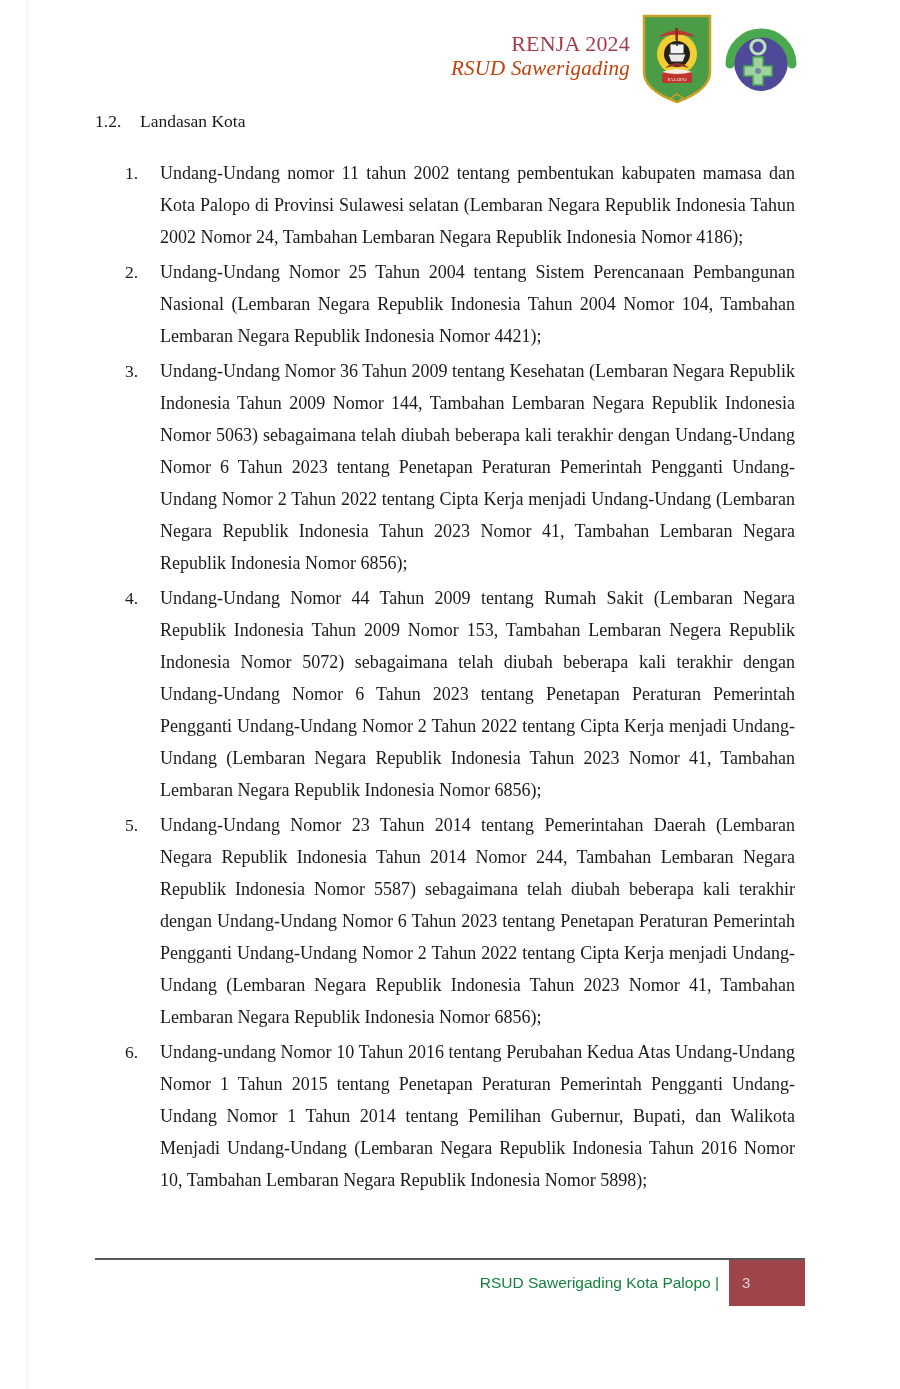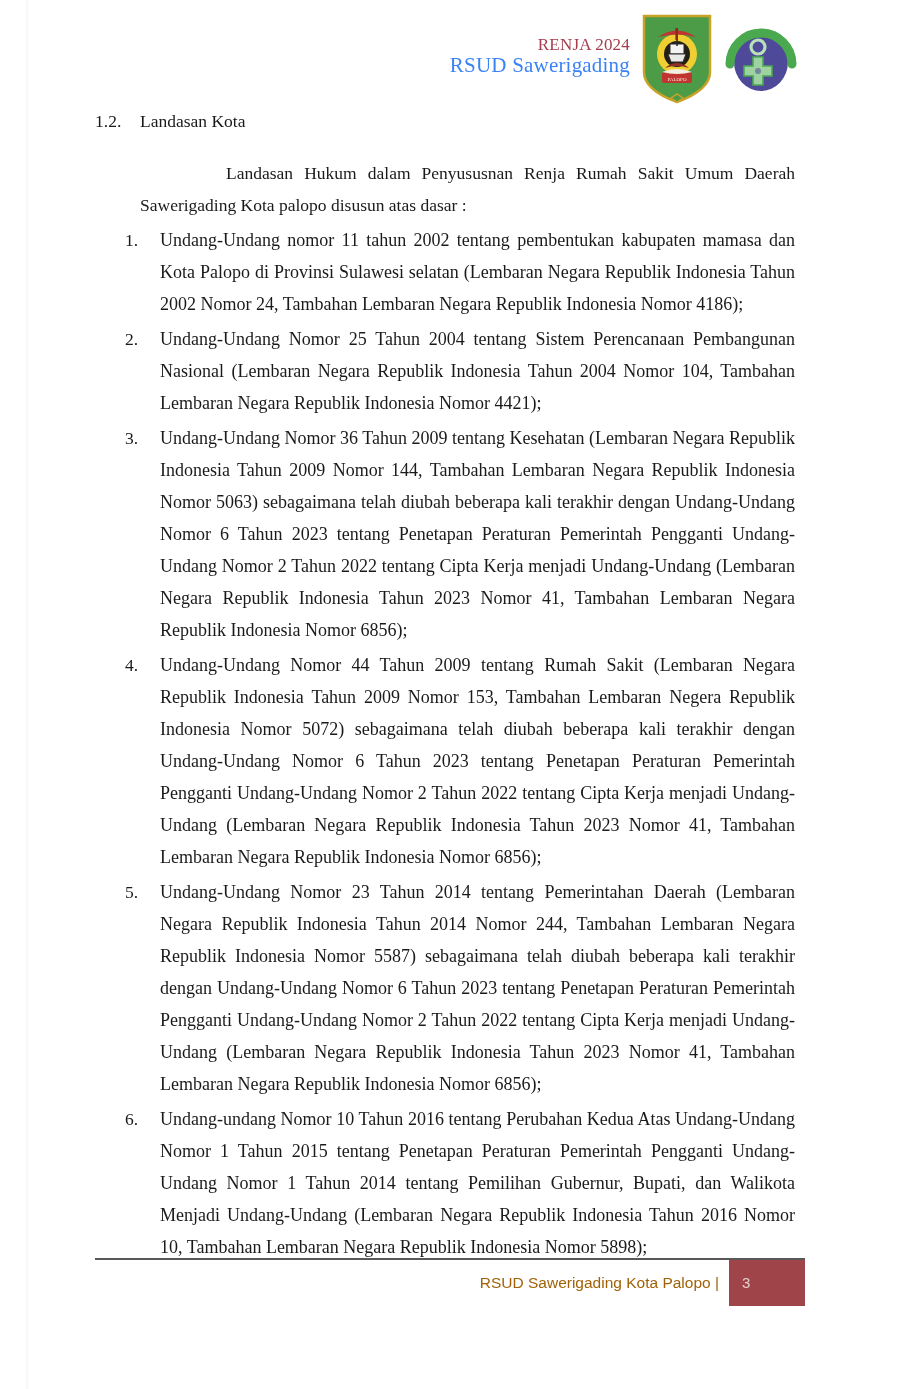--- a/index.html
+++ b/index.html
@@ -43,30 +43,31 @@
     padding-right: 100px;
     box-sizing: border-box;
   }
   .header-text {
     text-align: right;
     line-height: 1.12;
     margin-right: 8px;
     margin-bottom: 4px;
   }
   .header-title-1 {
-    font-size: 17px;
+    font-size: 22px;
     color: #a63d4e;
     letter-spacing: 0.2px;
     white-space: nowrap;
   }
   .header-title-2 {
     font-size: 21px;
-    color: #3b82f6;
+    color: #c2410c;
     letter-spacing: 0.2px;
     white-space: nowrap;
+    font-style: italic;
   }
   .logo {
     display: block;
   }
   .logo-shield { margin-right: 4px; }
 
   
   .content {
     position: absolute;
     left: 95px;
@@ -135,21 +136,21 @@
   }
   .footer-row {
     display: flex;
     align-items: stretch;
     justify-content: flex-end;
     height: 46px;
   }
   .footer-label {
     font-family: "Liberation Sans", "DejaVu Sans", sans-serif;
     font-size: 15.5px;
-    color: #a16207;
+    color: #15803d;
     display: flex;
     align-items: center;
     padding-right: 10px;
     white-space: nowrap;
   }
   .page-badge {
     width: 76px;
     background: #9f4549;
     display: flex;
     align-items: center;
@@ -200,21 +201,20 @@
     </svg>
   </div>
 
   <div class="content">
 
     <div class="section-head">
       <span class="section-num">1.2.</span>
       <span class="section-title">Landasan Kota</span>
     </div>
 
-    <p class="intro-para">Landasan Hukum dalam Penyususnan Renja Rumah Sakit Umum Daerah Sawerigading Kota palopo disusun atas dasar :</p>
 
     <ol class="law-list">
 
       <li>
         <span class="li-num">1.</span>
         <span class="li-body">Undang-Undang nomor 11 tahun 2002 tentang pembentukan kabupaten mamasa dan Kota Palopo di Provinsi Sulawesi selatan (Lembaran Negara Republik Indonesia Tahun 2002  Nomor 24, Tambahan Lembaran Negara Republik Indonesia Nomor 4186);</span>
       </li>
 
       <li>
         <span class="li-num">2.</span>

